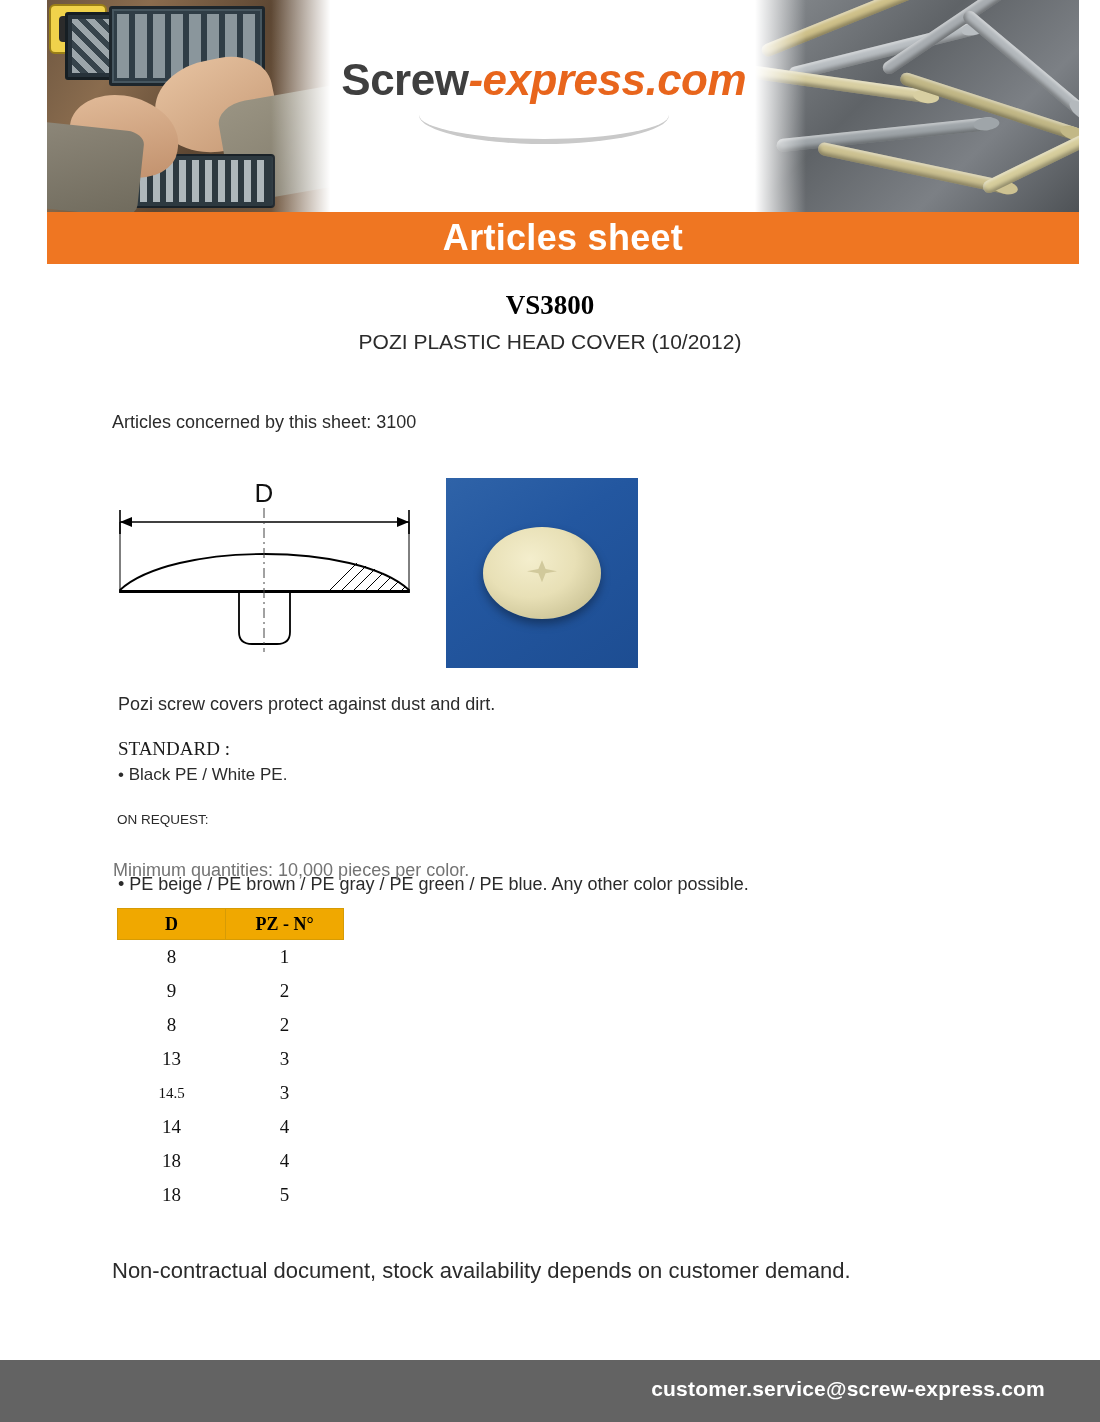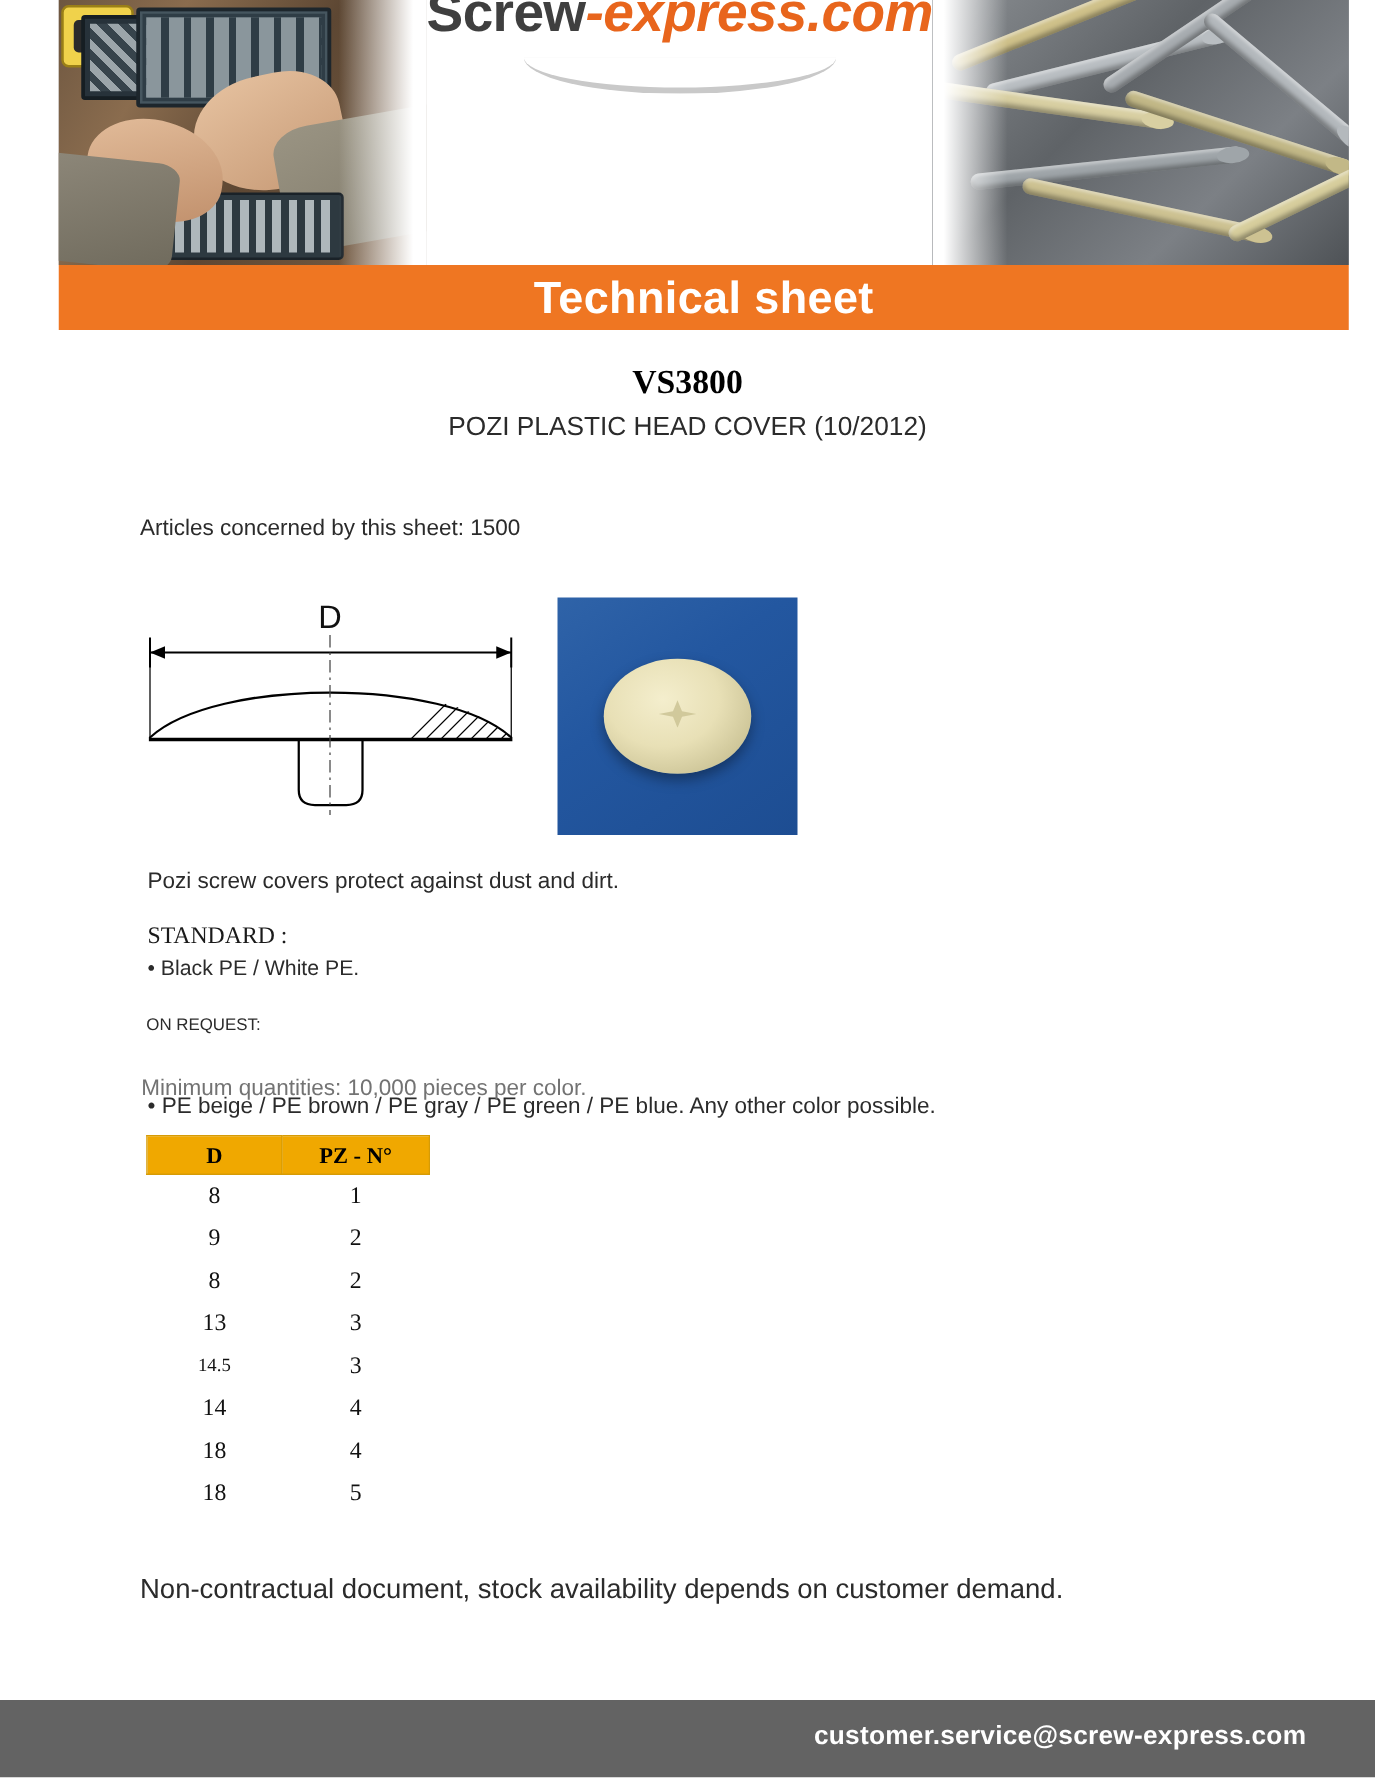--- a/index.html
+++ b/index.html
@@ -168,21 +168,21 @@
     width: 70px;
     height: 100%;
     background: linear-gradient(90deg, rgba(255,255,255,0), #ffffff 85%);
   }
 
   .header-center {
     flex: 1;
     position: relative;
     background: #ffffff;
     display: flex;
-    align-items: flex-start;
+    align-items: center;
     justify-content: center;
   }
   .logo {
     text-align: center;
     margin-top: -14px;
   }
   .logo-text {
     font-size: 44px;
     font-weight: bold;
     letter-spacing: -0.5px;
@@ -472,26 +472,26 @@
       <div class="scr" style="left:150px; top:100px; width:190px; transform:rotate(18deg); background:#c2b887;"></div>
       <div class="scr" style="left:30px;  top:128px; width:220px; transform:rotate(-6deg); background:#9fa5a9;"></div>
       <div class="scr" style="left:70px;  top:162px; width:200px; transform:rotate(12deg); background:#cdc292;"></div>
       <div class="scr" style="left:200px; top:58px;  width:160px; transform:rotate(40deg); background:#b4b9bd;"></div>
       <div class="scr" style="left:230px; top:150px; width:150px; transform:rotate(-26deg);background:#d7ce9d;"></div>
       <div class="hr-fade-l"></div>
     </div>
   </div>
 
   <div class="banner">
-    <span class="banner-text">Technical sheet</span>
+    <span class="banner-text">Articles sheet</span>
   </div>
 
   <div class="ref-title">VS3800</div>
   <div class="product-title">POZI PLASTIC HEAD COVER (10/2012)</div>
-  <div class="articles">Articles concerned by this sheet: 1500</div>
+  <div class="articles">Articles concerned by this sheet: 3100</div>
 
   <div class="drawing">
     <svg width="305" height="195" viewBox="0 0 305 195">
 
       <line x1="8" y1="50" x2="297" y2="50" stroke="#000" stroke-width="1.6"></line>
       <polygon points="8,50 20,45 20,55" fill="#000"></polygon>
       <polygon points="297,50 285,45 285,55" fill="#000"></polygon>
       <line x1="8" y1="38" x2="8" y2="62" stroke="#000" stroke-width="1.6"></line>
       <line x1="297" y1="38" x2="297" y2="62" stroke="#000" stroke-width="1.6"></line>
 

